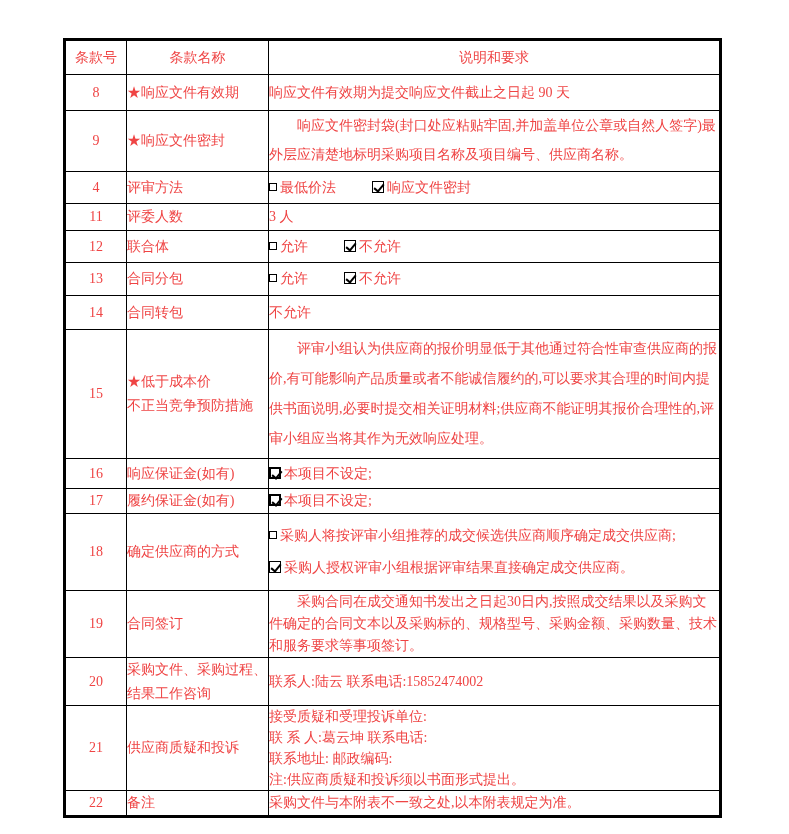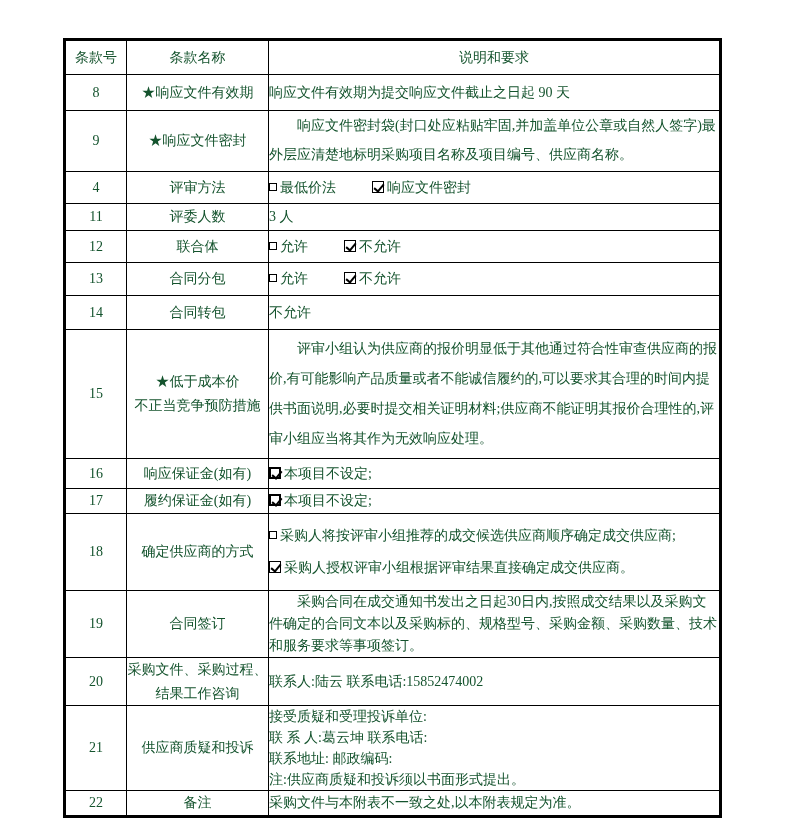--- a/index.html
+++ b/index.html
@@ -1,21 +1,21 @@
 <!DOCTYPE html>
 <html><head>
 <meta charset="utf-8">
 <style>
   html,body{margin:0;padding:0;background:#ffffff;}
   .page{
     position:relative;
     width:789px;height:834px;
     background:#ffffff;
     font-family:"Liberation Serif","DejaVu Serif",serif;
-    color:#14532d;
+    color:#ef4444;
     overflow:hidden;
   }
   table.clauses{
     position:absolute;left:63px;top:38px;
     width:656px;
     border-collapse:collapse;
     table-layout:fixed;
     border:3px solid #000;
     font-size:14px;
   }
@@ -24,21 +24,21 @@
     padding:0;
     vertical-align:middle;
     font-weight:normal;
     overflow:hidden;
   }
   col.c1{width:62px;}
   col.c2{width:142px;}
   col.c3{width:452px;}
   th{ text-align:center; }
   td.num{ text-align:center; }
-  td.nm{ text-align:center; line-height:1.7; }
+  td.nm{ line-height:1.7; }
   .blk{ display:block; }
   td.ct{ text-align:left; }
   .pl{ padding-left:13px;margin-top:26px; }
   .para{ padding:2px 3px 2px 2px; text-indent:2em; }
   .lh20{ line-height:2.05; }
   .lh21{ line-height:2.15; }
   .lh15{ line-height:1.55; }
   .center{ text-align:center; }
   .opts{ padding-left:13px; }
   .opts .opt{ white-space:nowrap; }

